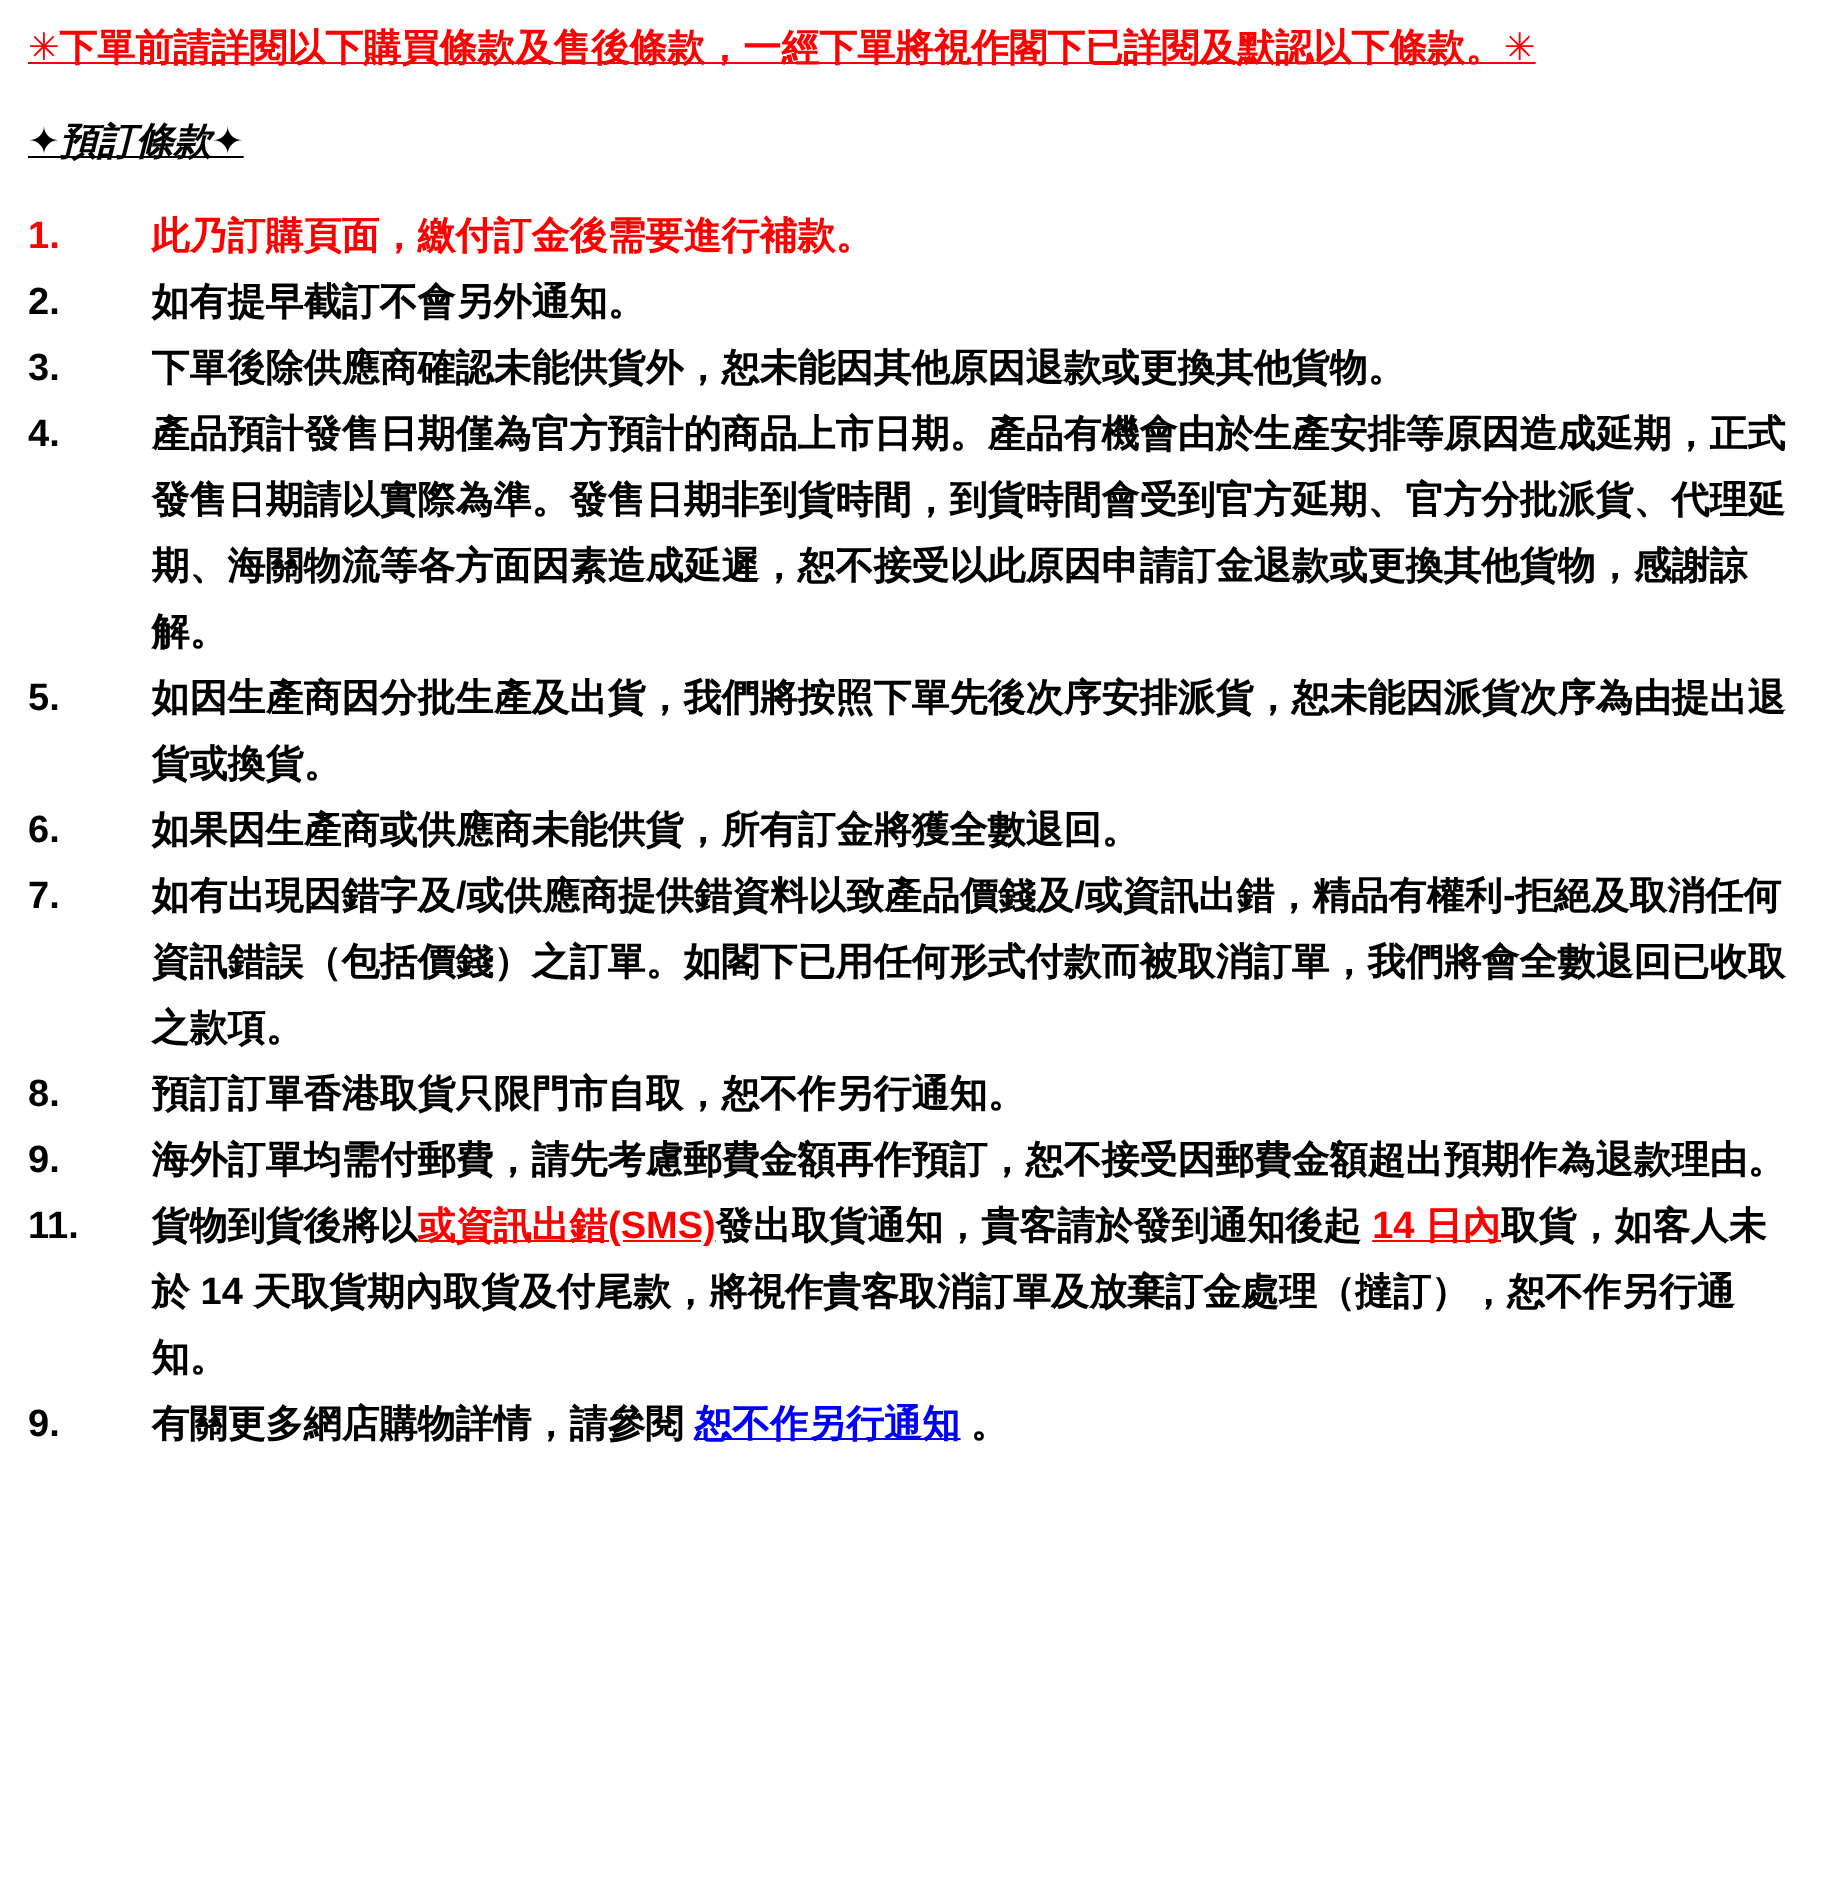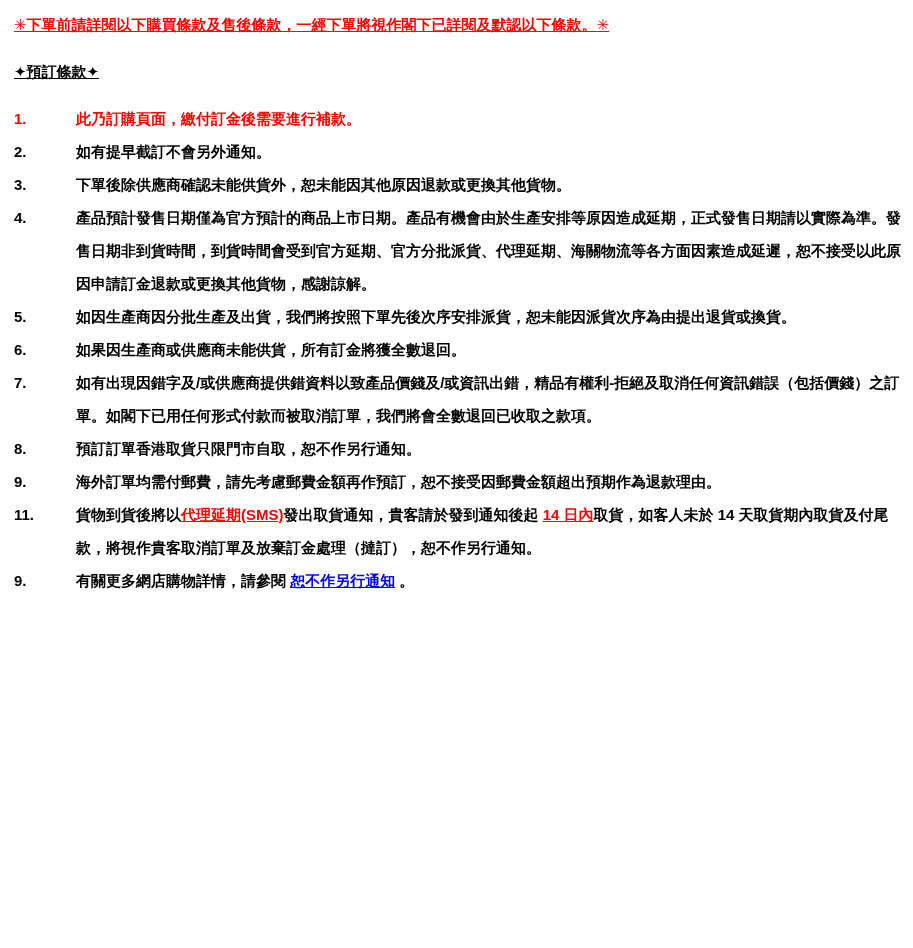--- a/index.html
+++ b/index.html
@@ -12,32 +12,33 @@
     font-family: "Liberation Sans", "DejaVu Sans", sans-serif;
     font-weight: bold;
     color: #000000;
     -webkit-font-smoothing: antialiased;
   }
   .page {
     box-sizing: border-box;
     width: 913px;
     min-height: 948px;
     padding: 8px 12px 20px 14px;
-    font-size: 15px;
+    font-size: 19px;
     line-height: 33px;
     border-radius: 10px;
   }
   .warning {
     color: var(--red, #ff0000);
     text-decoration: underline;
     margin: 0 0 14px 0;
   }
   .section-title {
     text-decoration: underline;
     margin: 0 0 14px 0;
+    font-style: italic;
   }
   .terms {
     margin: 0;
   }
   .term {
     display: flex;
     align-items: flex-start;
   }
   .term.red {
     color: var(--red, #ff0000);
@@ -102,20 +103,20 @@
       <div class="term">
         <span class="term-num">8.</span>
         <span class="term-body"><span class="seg-plain">預訂訂單香港取貨只限門市自取，恕不作另行通知。</span></span>
       </div>
       <div class="term">
         <span class="term-num">9.</span>
         <span class="term-body"><span class="seg-plain">海外訂單均需付郵費，請先考慮郵費金額再作預訂，恕不接受因郵費金額超出預期作為退款理由。</span></span>
       </div>
       <div class="term">
         <span class="term-num">11.</span>
-        <span class="term-body"><span class="seg-plain">貨物到貨後將以</span><span class="seg-red-underline">代理延期(SMS)</span><span class="seg-plain">發出取貨通知，貴客請於發到通知後起 </span><span class="seg-red-underline">14 日內</span><span class="seg-plain">取貨，如客人未於 14 天取貨期內取貨及付尾款，將視作貴客取消訂單及放棄訂金處理（撻訂），恕不作另行通知。</span></span>
+        <span class="term-body"><span class="seg-plain">貨物到貨後將以</span><span class="seg-red-underline">或資訊出錯(SMS)</span><span class="seg-plain">發出取貨通知，貴客請於發到通知後起 </span><span class="seg-red-underline">14 日內</span><span class="seg-plain">取貨，如客人未於 14 天取貨期內取貨及付尾款，將視作貴客取消訂單及放棄訂金處理（撻訂），恕不作另行通知。</span></span>
       </div>
       <div class="term">
         <span class="term-num">9.</span>
         <span class="term-body"><span class="seg-plain">有關更多網店購物詳情，請參閱 </span><span class="seg-link">恕不作另行通知</span><span class="seg-plain"> 。</span></span>
       </div>
     </div>
 </div>
 
 </body></html>

